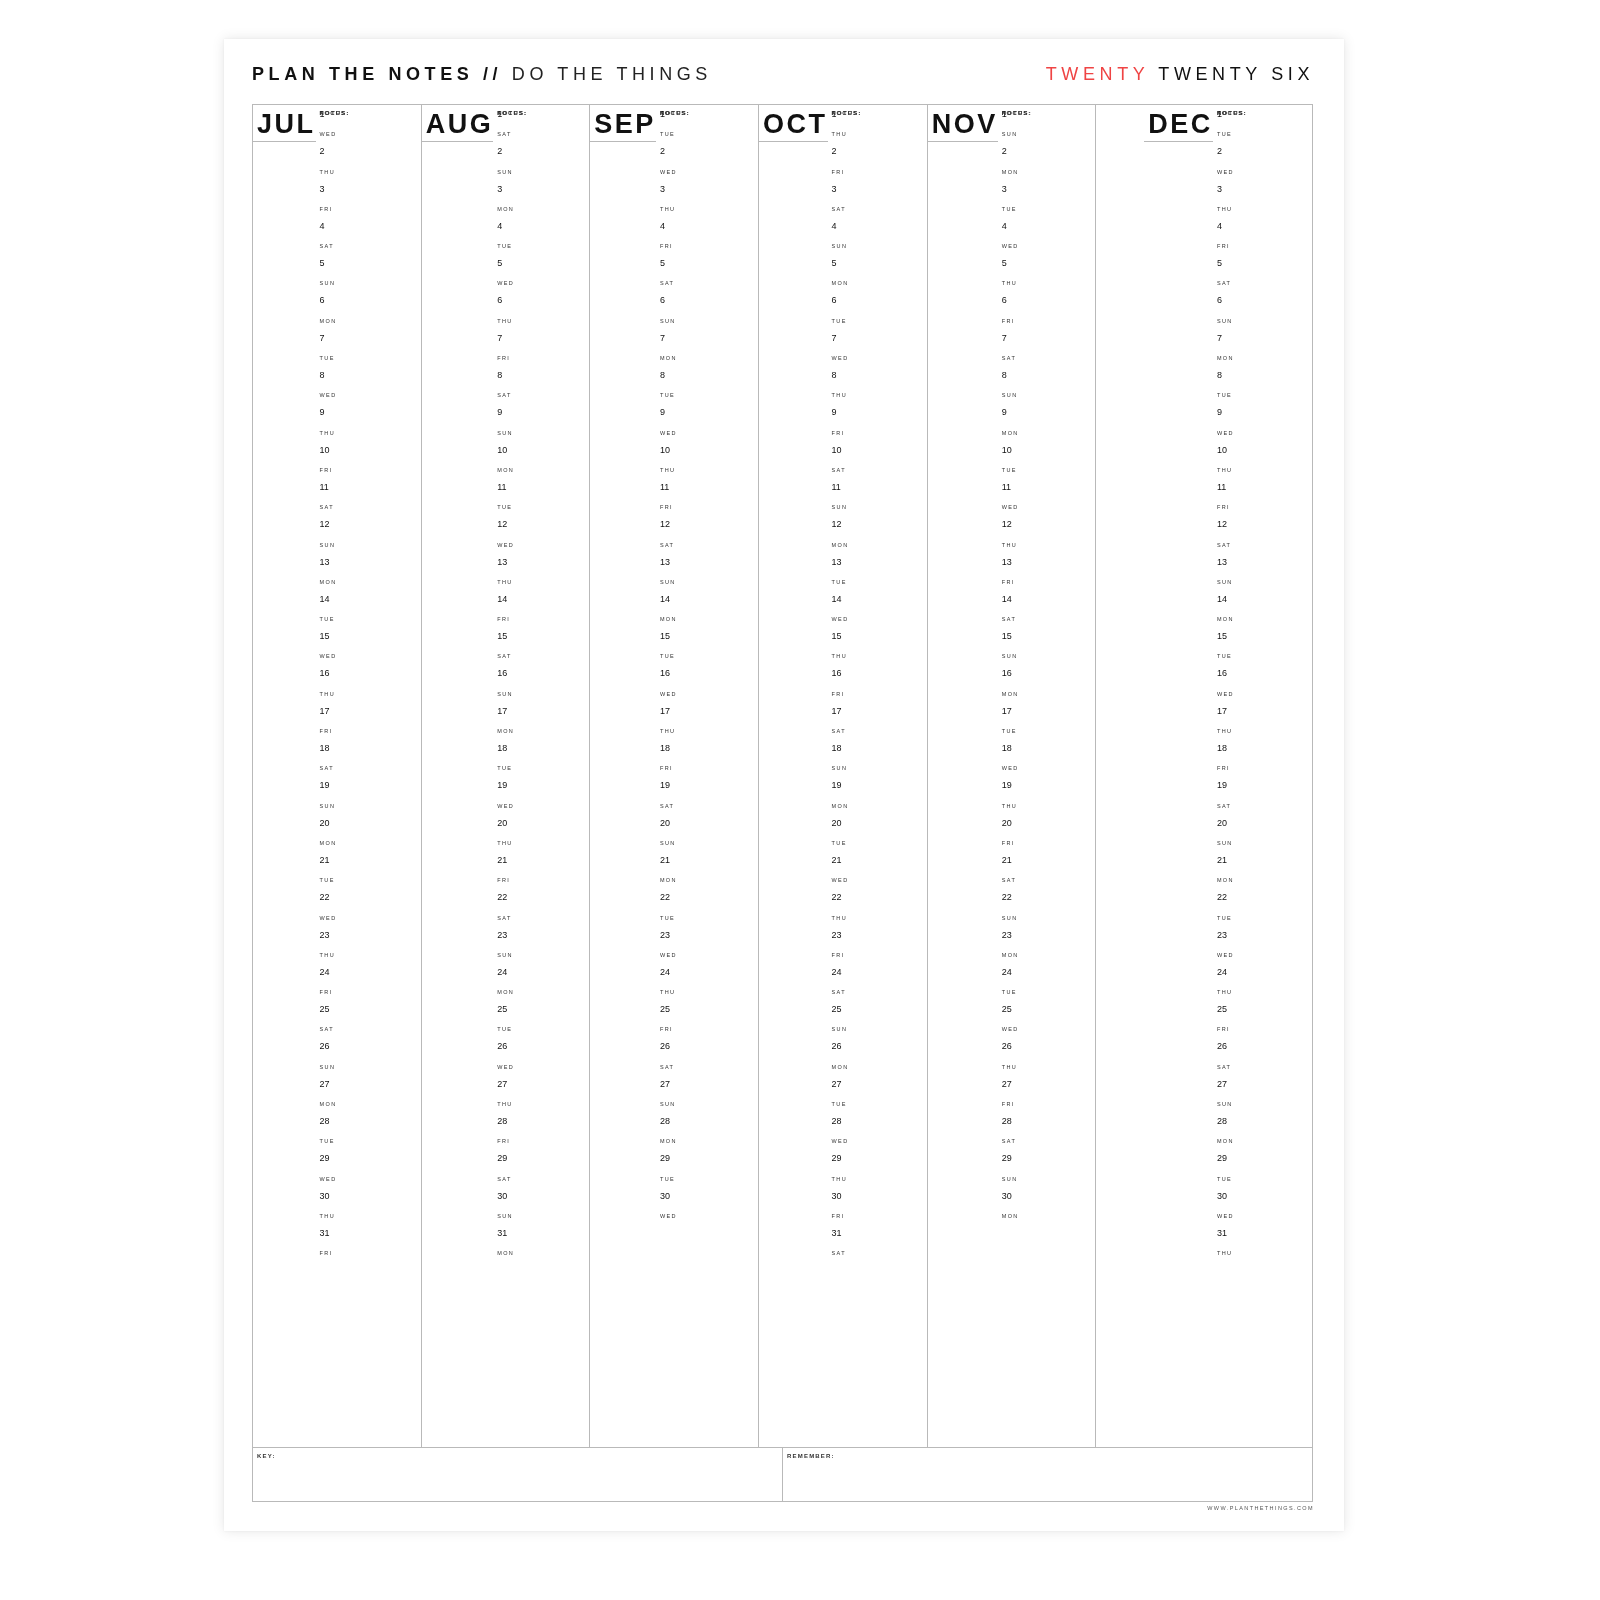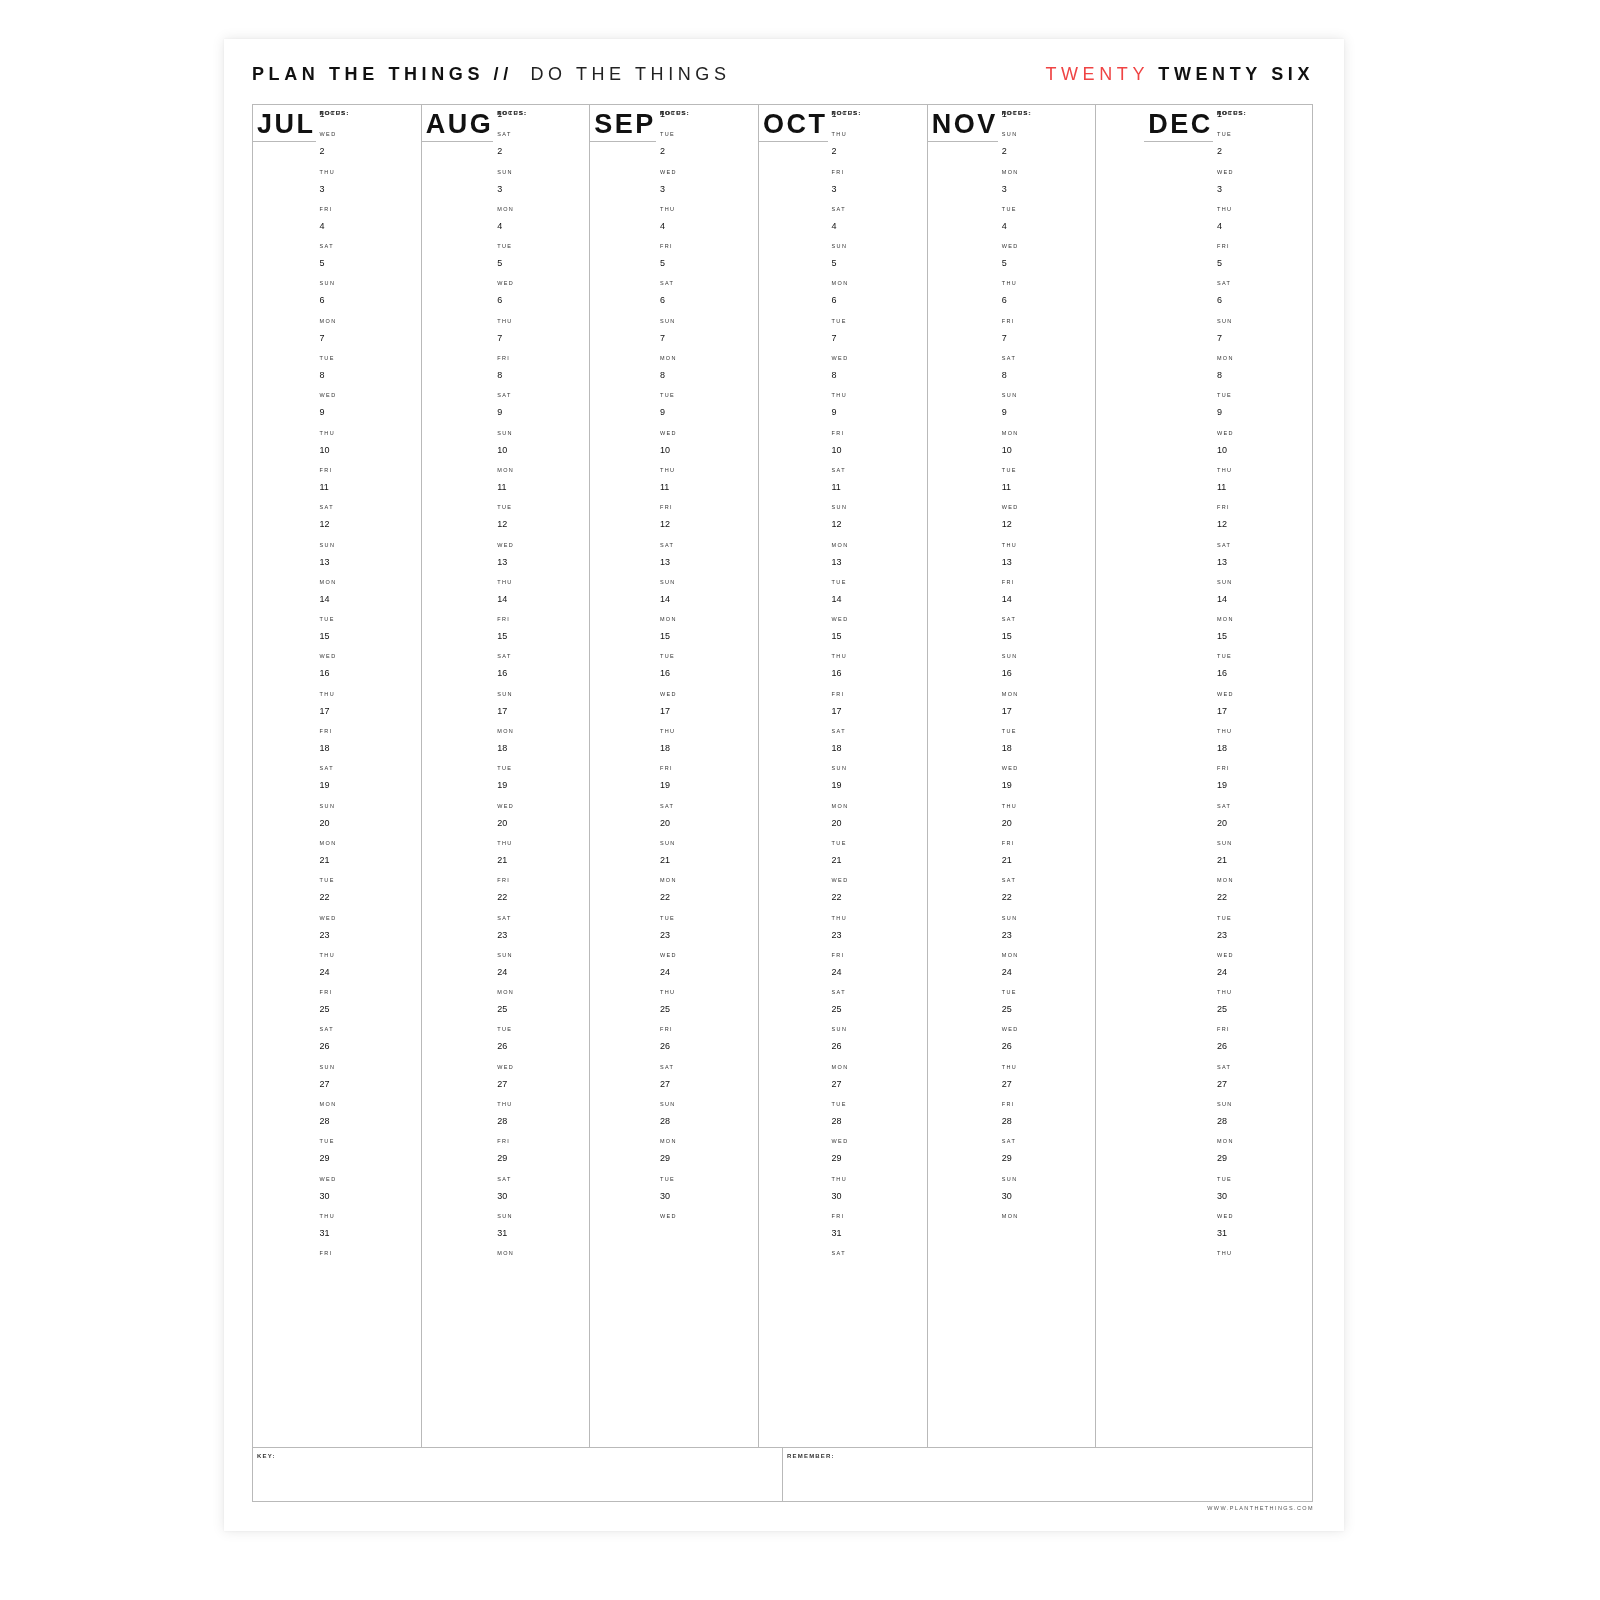--- a/index.html
+++ b/index.html
@@ -12,26 +12,26 @@
   .sheet {
     position: absolute; left: 224px; top: 39px; width: 1120px; height: 1492px;
     background: #fff;
     box-shadow: 0 0 12px rgba(0,0,0,0.10), 0 0 2px rgba(0,0,0,0.06);
   }
   .title-left {
     position: absolute; left: 252px; top: 64px;
     font-size: 18px; letter-spacing: 4.6px; white-space: nowrap;
   }
   .title-left .b { font-weight: 700; }
-  .title-left .l { font-weight: 400; color: #222; margin-left: 8px; }
+  .title-left .l { font-weight: 400; color: #222; }
   .title-right {
     position: absolute; right: 286px; top: 64px;
     font-size: 18px; letter-spacing: 4.6px; white-space: nowrap; text-align: right;
   }
-  .title-right .b { font-weight: 700; }
+  .title-right .b { font-weight: 400; }
   .title-right .l { font-weight: 400; color: #ef4444; }
 
   .grid {
     position: absolute; left: 252px; top: 104px; width: 1061px; height: 1398px;
     border: 1.5px solid #b9b9b9; box-sizing: border-box;
   }
   .cols { position: absolute; left: 0; top: 0; width: 100%; height: 1342px; display: flex; }
   .col { flex: 1 1 0; position: relative; border-right: 1px solid #b9b9b9; display: flex; }
   .col:last-child { border-right: none; margin-left: 48px; }
   .month-head {
@@ -62,21 +62,21 @@
   .site {
     position: absolute; right: 286px; top: 1505px; font-size: 5.5px; letter-spacing: 1.4px; color: #555;
   }
 </style>
 </head>
 <body>
 
 <div class="sheet"></div>
 
 <div class="title-left">
-  <span class="b">PLAN THE THINGS //</span>
+  <span class="b">PLAN THE NOTES //</span>
   <span class="l">DO THE THINGS</span>
 </div>
 <div class="title-right">
   <span class="l">TWENTY</span>
   <span class="b">TWENTY SIX</span>
 </div>
 
 <div class="grid">
   <div class="cols" id="cols">
       <div class="col">

